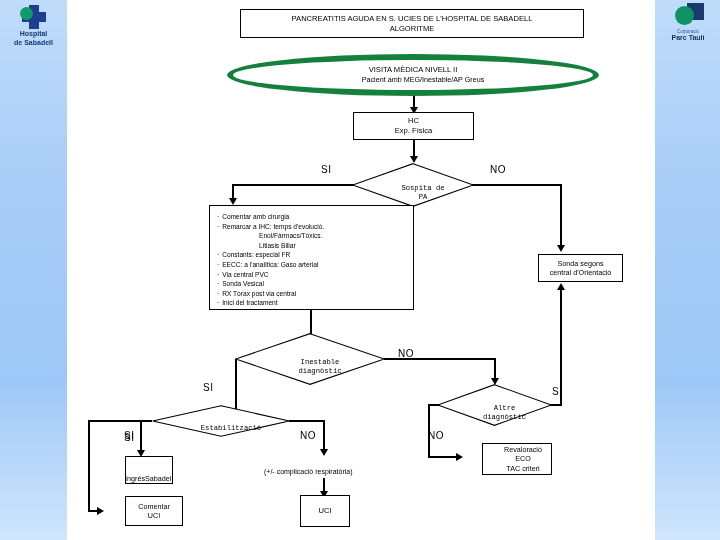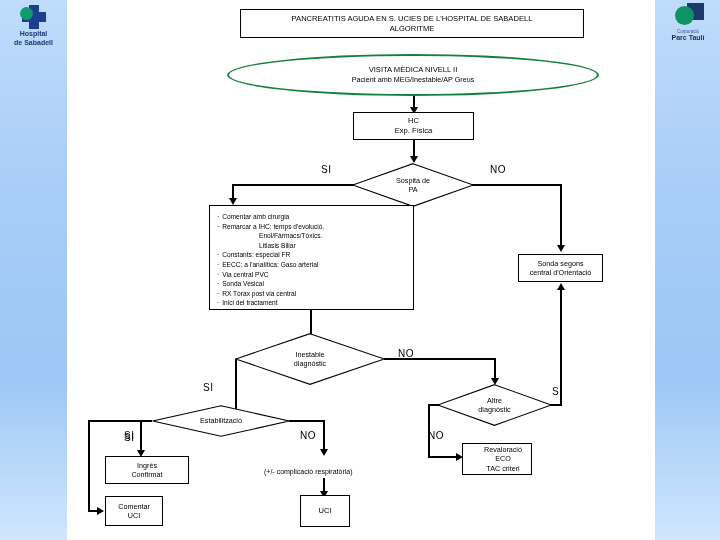--- a/index.html
+++ b/index.html
@@ -22,30 +22,30 @@
   .logo-left-text{font-size:7px;color:#163a76;line-height:8.5px;font-weight:bold;}
   .pt-sq{position:absolute;left:19px;top:1px;width:17px;height:17px;background:#1b3a6b;}
   .pt-circ{position:absolute;left:7px;top:4px;width:19px;height:19px;border-radius:50%;background:#109267;}
   .logo-right-small{font-size:4.5px;color:#2b5c9b;line-height:5px;}
   .logo-right-text{font-size:7px;color:#10305f;font-weight:bold;line-height:8px;}
 
   
   .node{position:absolute;box-sizing:border-box;background:#ffffff;border:1px solid #000000;
     display:flex;align-items:center;justify-content:center;text-align:center;color:#000000;}
   .node span{display:block;width:100%;}
-  .t7{font-size:7.2px;line-height:9.5px;}
+  .t7{font-size:7.2px;line-height:9.5px;margin-left:20px;}
   .t75{font-size:7.6px;line-height:10px;}
 
-  .ellipse{position:absolute;box-sizing:border-box;background:#ffffff;border:2px solid #15803d;
+  .ellipse{position:absolute;box-sizing:border-box;background:#ffffff;border:6px solid #15803d;
     border-radius:50%;display:flex;align-items:center;justify-content:center;text-align:center;}
 
   .diamond-wrap{position:absolute;}
   .diamond-shape{position:absolute;left:0;top:0;width:100%;height:100%;}
-  .diamond-label{position:absolute;left:0;top:0;width:100%;height:100%;
-    display:flex;align-items:center;justify-content:center;text-align:center;}
+  .diamond-label{position:absolute;left:0;top:8px;width:100%;height:100%;
+    display:flex;align-items:center;justify-content:center;text-align:center;font-family:Liberation Mono, monospace;}
 
   .listbox{position:absolute;box-sizing:border-box;background:#ffffff;border:1px solid #000000;
     padding:6px 7px 5px 7px;}
   .listbox ul{margin:0;padding:0;list-style:none;}
   .listbox li{font-size:6.6px;line-height:9.6px;color:#000;white-space:nowrap;}
   .listbox li.b:before{content:"\00b7";margin-right:3px;}
   .listbox li.ind{padding-left:42px;}
 
   
   .ln{position:absolute;background:#000000;}
@@ -212,23 +212,23 @@
 
   <div class="edge-label" style="left:300px;top:430px;">NO</div>
   <div class="ln hl" style="left:289px;top:420px;width:36px;"></div>
   <div class="ln vl" style="left:323px;top:420px;height:32px;"></div>
   <div class="arrow-d" style="left:319.5px;top:449px;"></div>
 
   <div class="free-label" style="left:264px;top:468px;">(+/- complicació respiratòria)</div>
   <div class="ln vl" style="left:323px;top:478px;height:16px;"></div>
   <div class="arrow-d" style="left:319.5px;top:491px;"></div>
 
-  <div class="node t7" style="left:105px;top:456px;width:84px;height:28px;flex-direction:column;">
+  <div class="node t7" style="left:105px;top:456px;width:48px;height:28px;flex-direction:row;align-items:flex-end;">
     <span>Ingrés</span>
-    <span>Confirmat</span>
+    <span>Sabadell</span>
   </div>
 
   <div class="node t7" style="left:105px;top:496px;width:58px;height:30px;flex-direction:column;">
     <span>Comentar</span>
     <span>UCI</span>
   </div>
 
   <div class="ln vl" style="left:88px;top:420px;height:91px;"></div>
   <div class="ln hl" style="left:88px;top:420px;width:64px;"></div>
   <div class="ln hl" style="left:88px;top:510px;width:11px;"></div>

